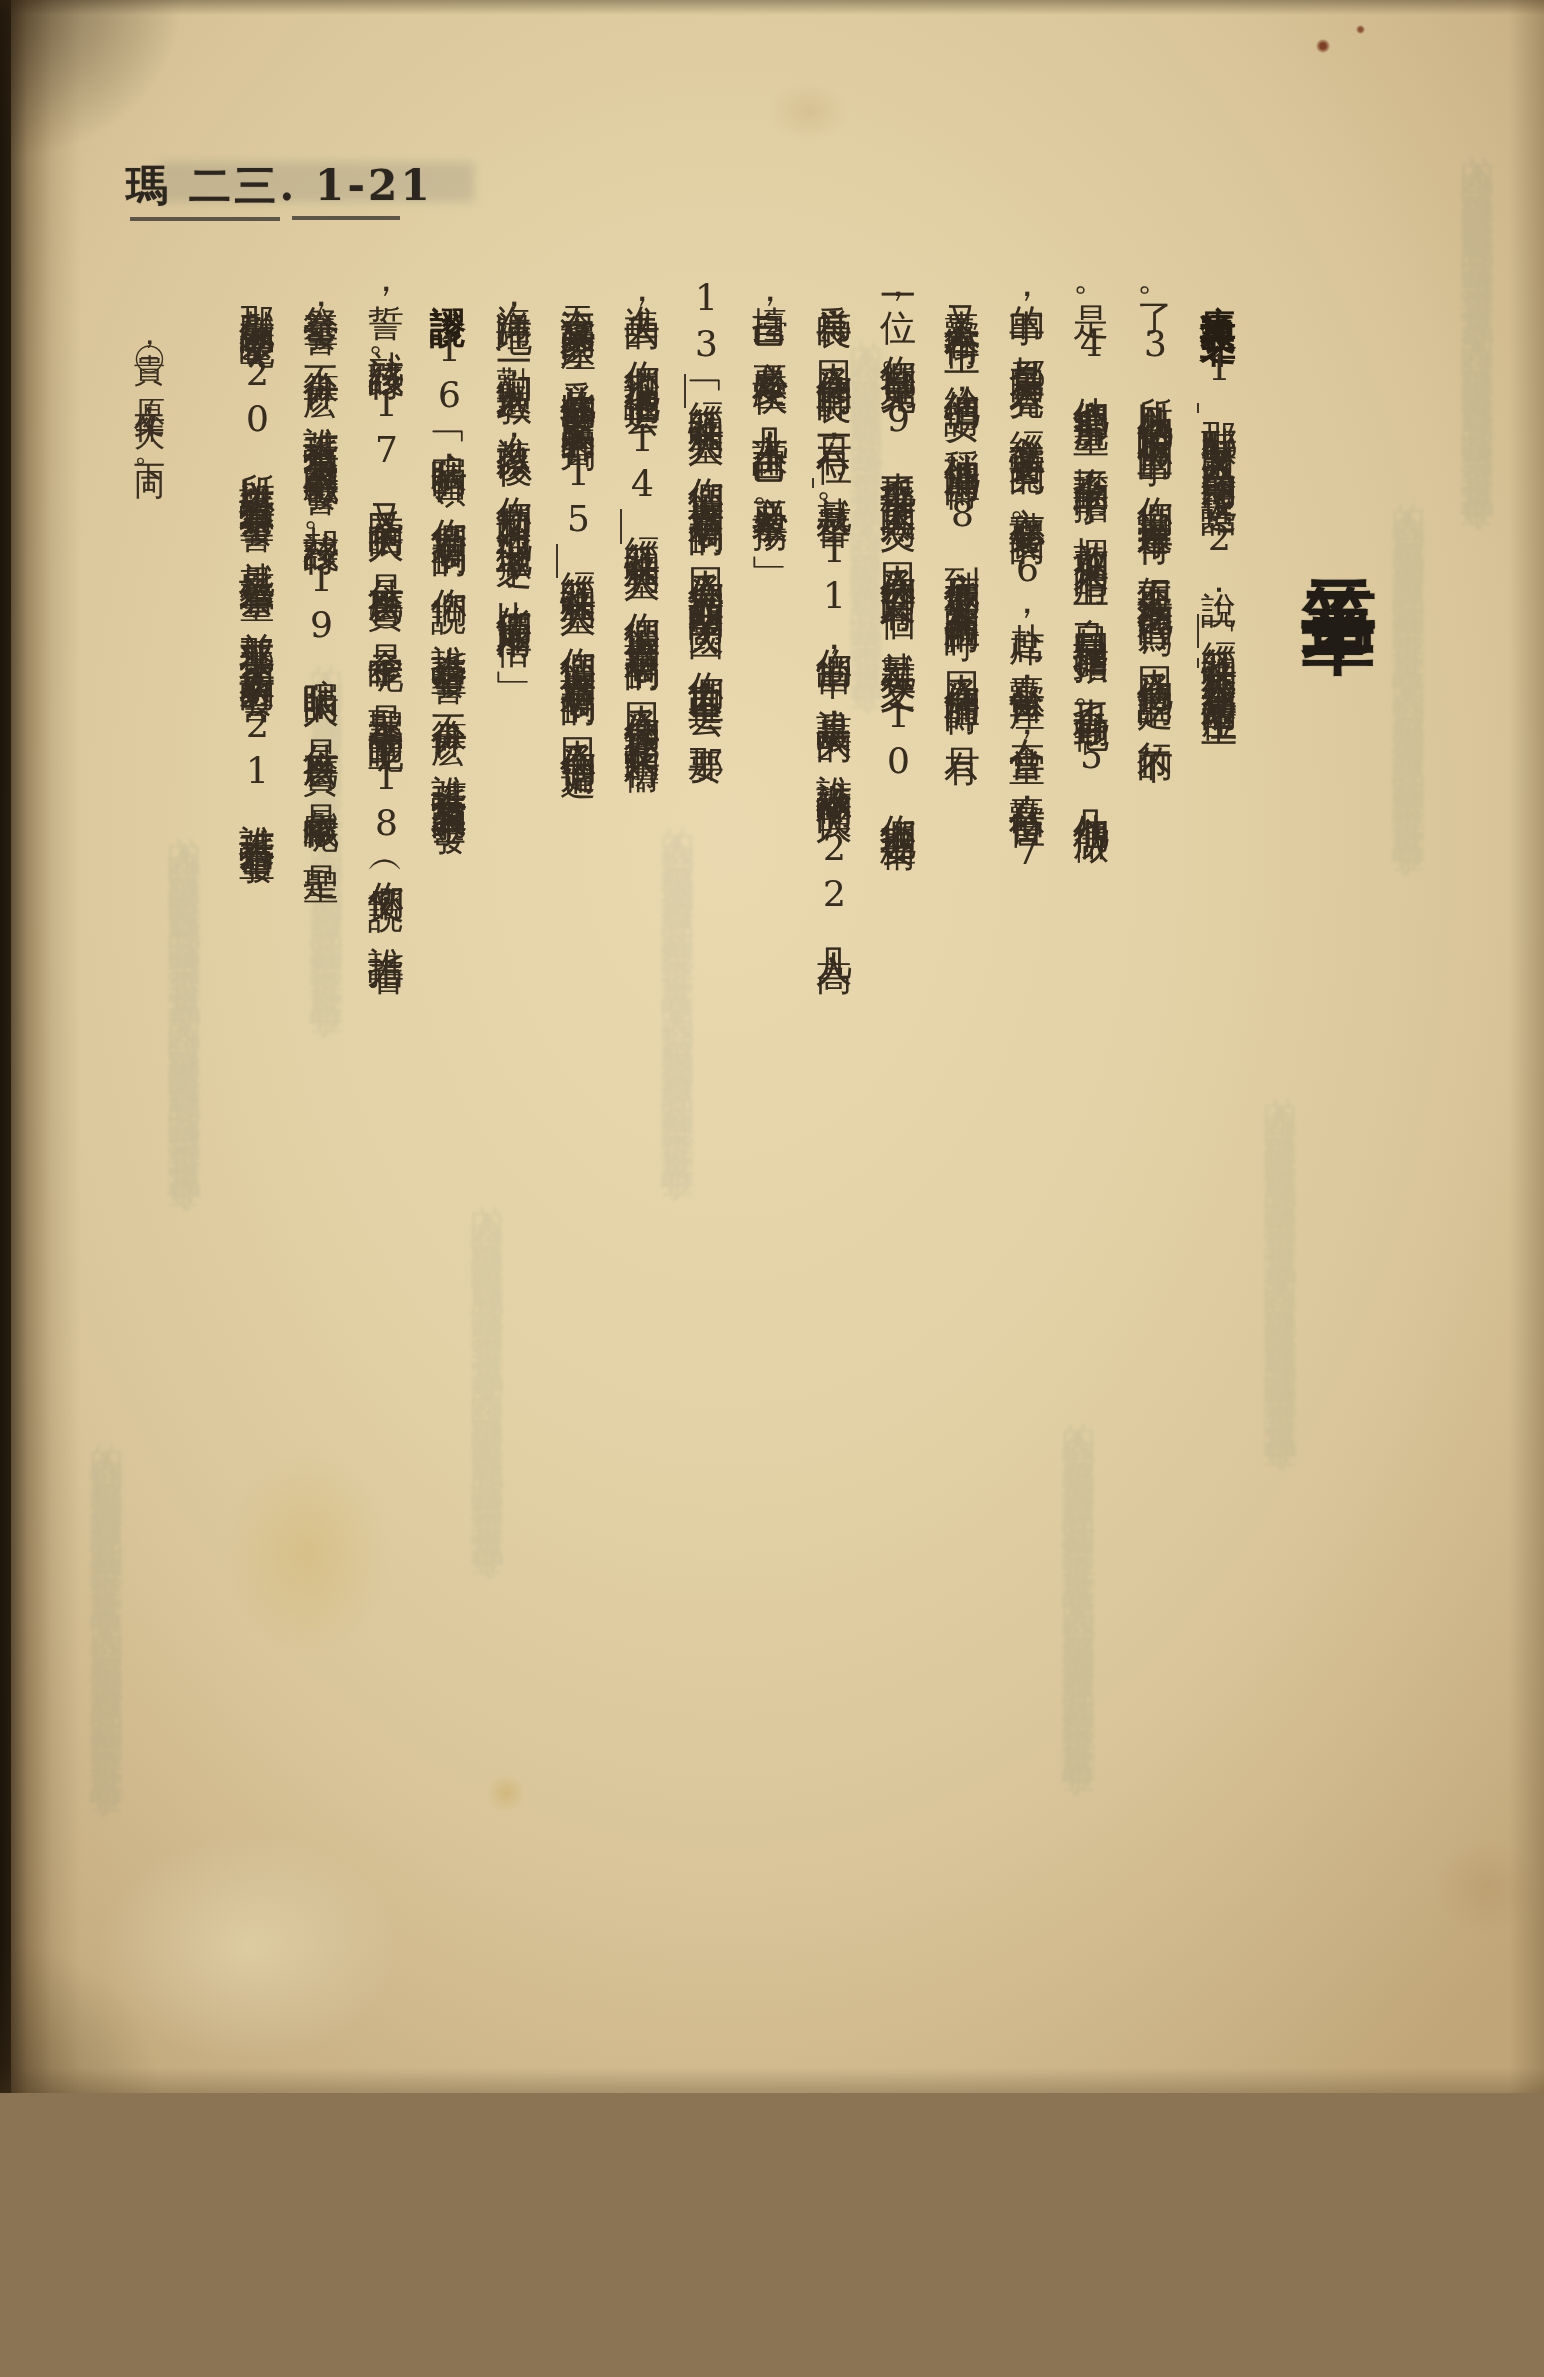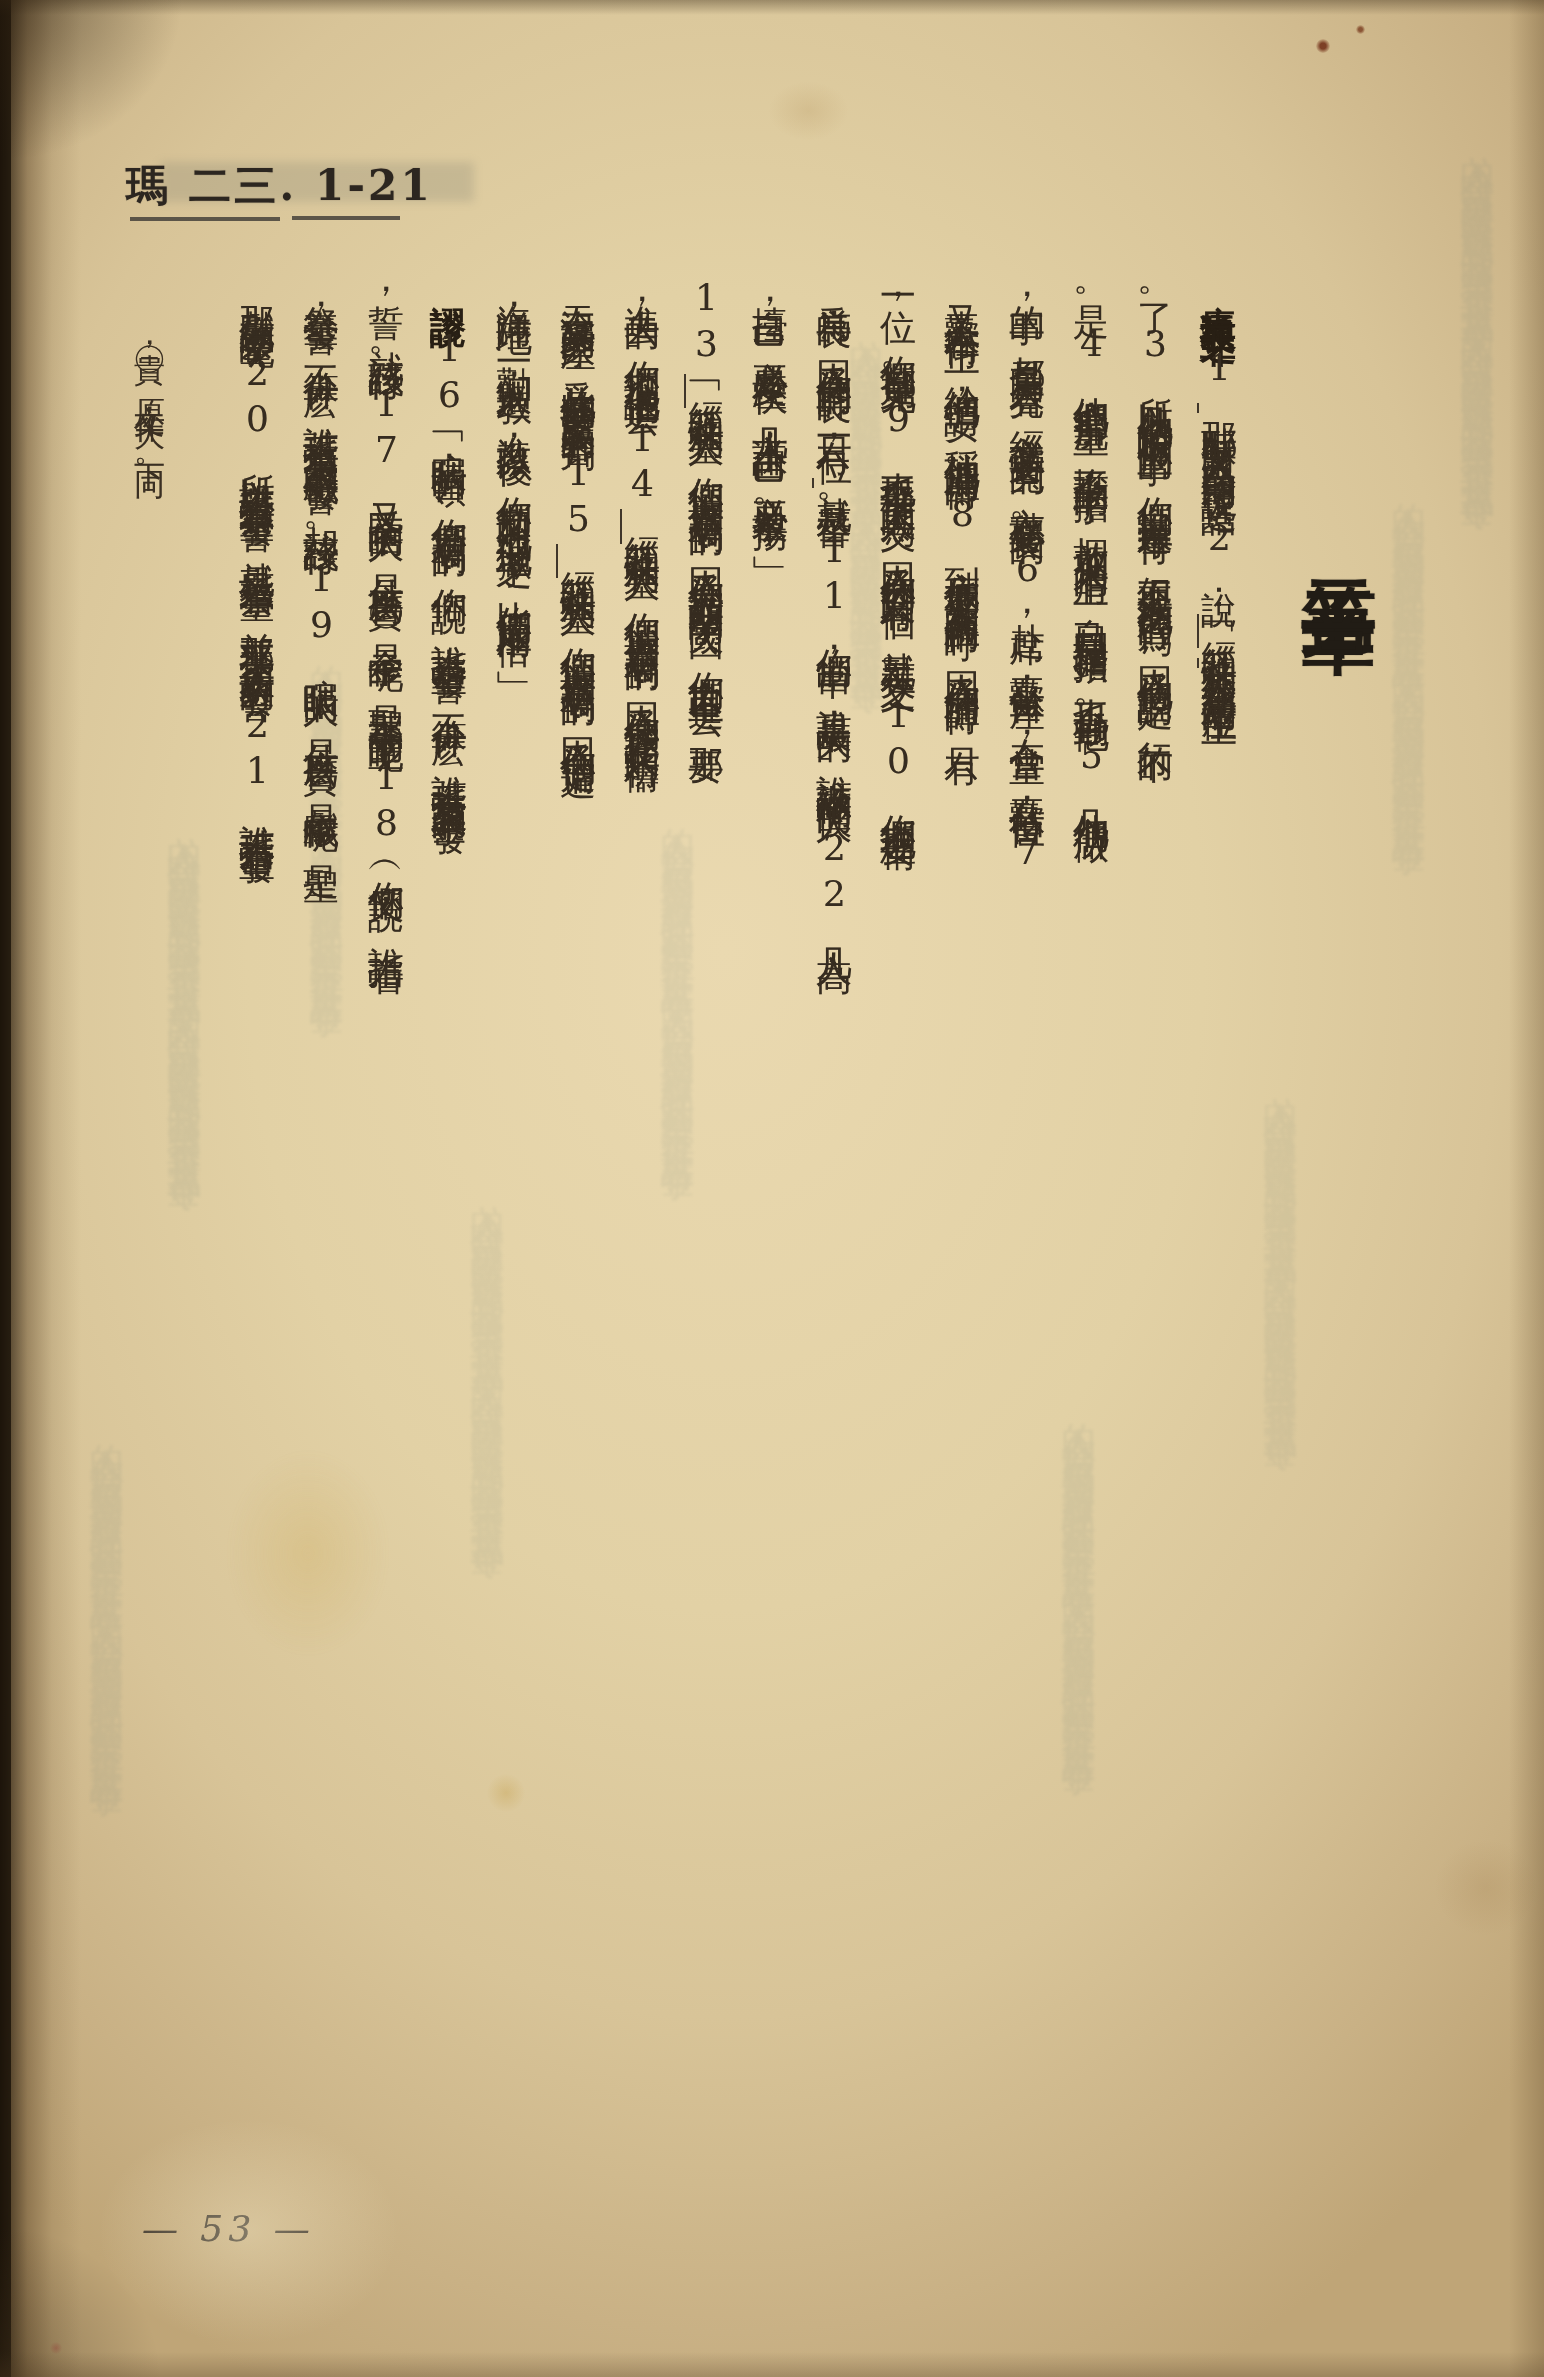--- a/index.html
+++ b/index.html
@@ -1,18 +1,18 @@
 <!DOCTYPE html>
 <html style="font-size:8.7px"><head>
 <meta charset="utf-8">
 <style>
   html,body{margin:0;padding:0;background:#8a7454;}
   .page{
     position:relative;
-    width:1544px;height:2377px;
+    width:1544px;height:2093px;
     overflow:hidden;
     background:
       radial-gradient(ellipse 1136px 1569px at 47% 40%, #ead9b0 0%, #e2d1a5 42%, #d8c498 68%, #c9b185 88%, #bfa577 100%);
     font-family:"DejaVu Serif", serif;
   }
   
   .edge{position:absolute;pointer-events:none;}
   .edge-left{left:0;top:0;width:81px;height:100%;
     background:linear-gradient(to right, rgba(38,26,12,.90), rgba(92,68,38,.48) 34%, rgba(120,95,60,.20) 64%, rgba(120,95,60,0) 100%);}
   .edge-left-core{left:0;top:0;width:10.8px;height:100%;background:rgba(20,13,5,.75);}

